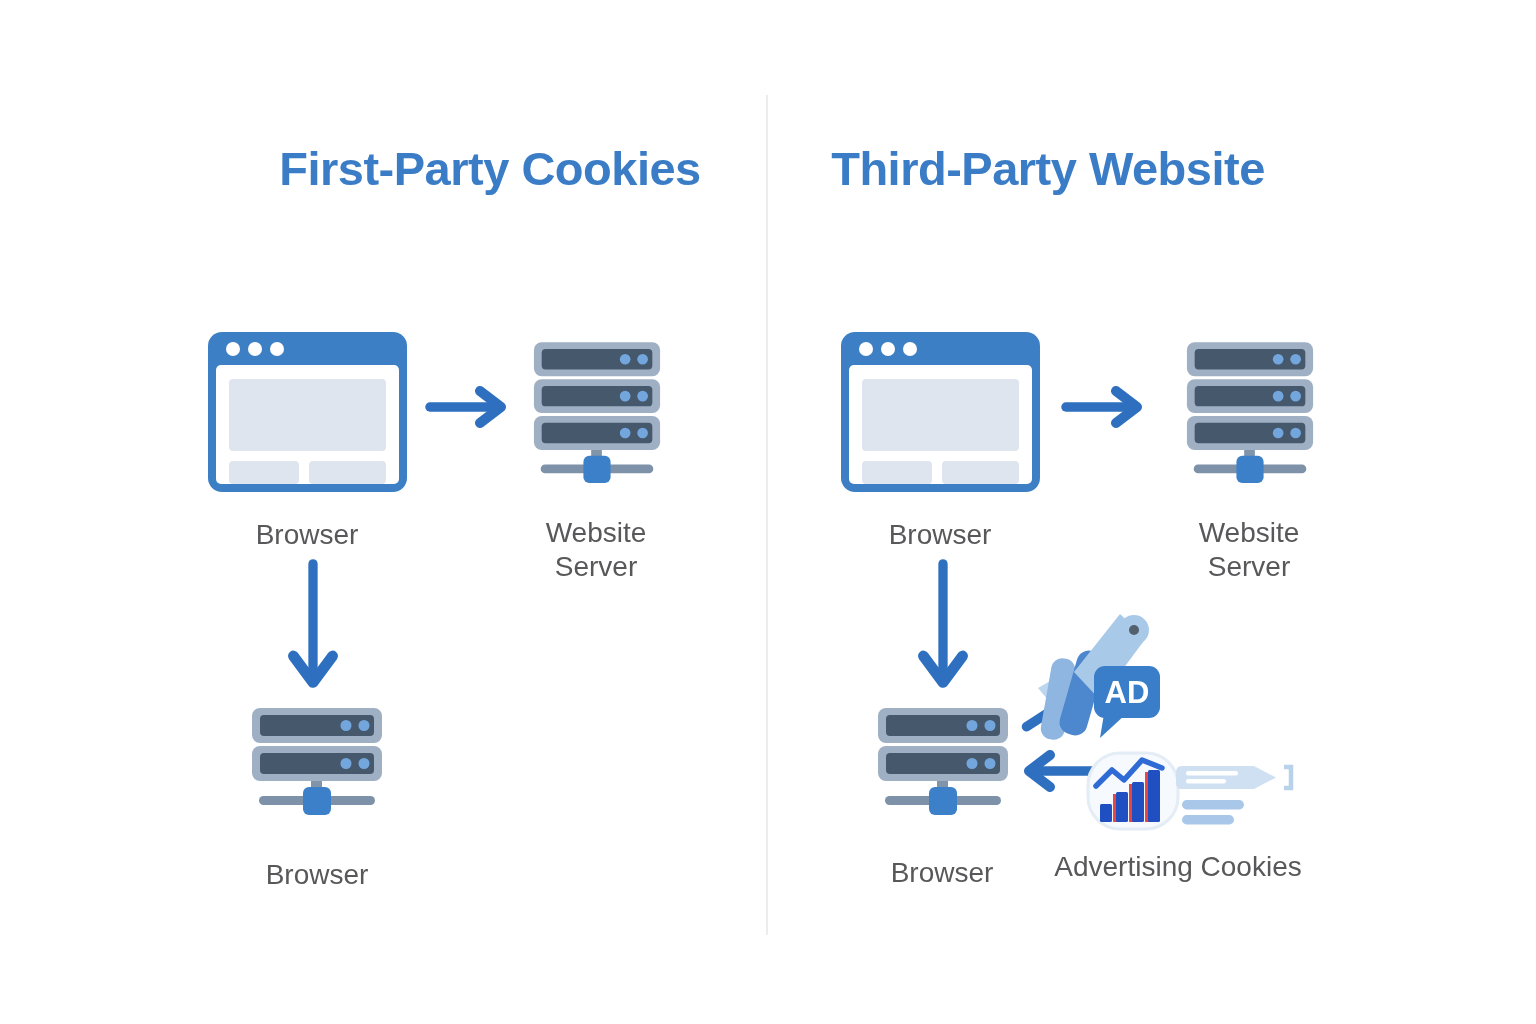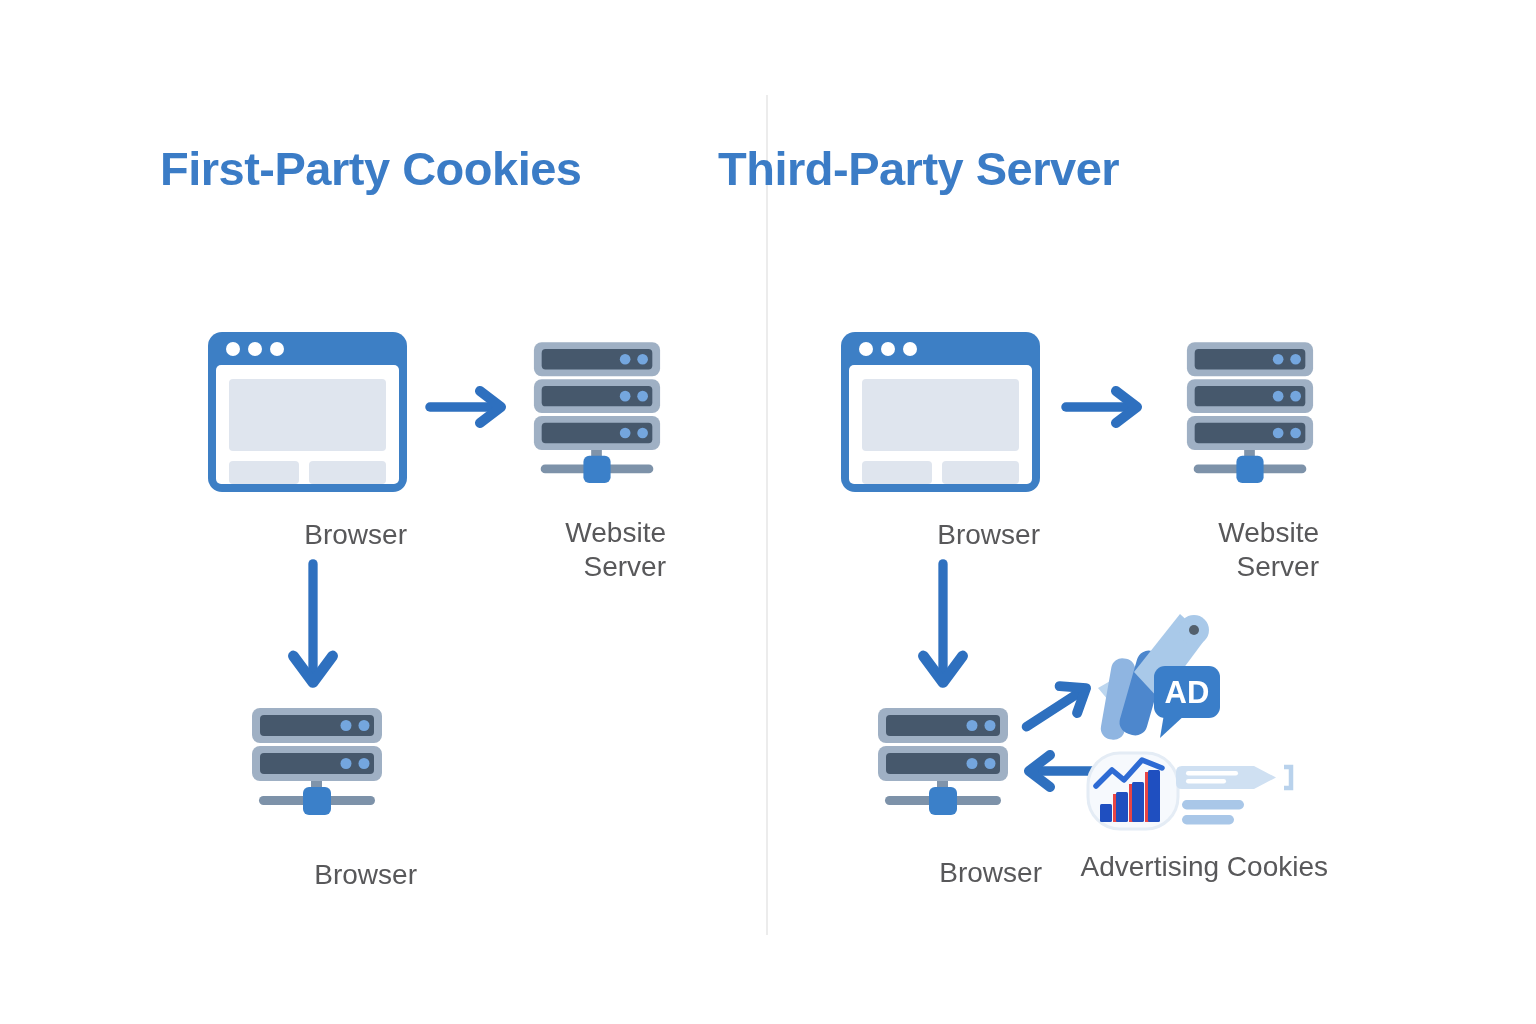--- a/index.html
+++ b/index.html
@@ -3,48 +3,48 @@
 <meta charset="utf-8">
 <style>
   html,body{margin:0;padding:0;background:#ffffff;}
   .canvas{
     position:relative;width:1536px;height:1024px;background:#ffffff;
     overflow:hidden;font-family:"Liberation Sans",sans-serif;
   }
   .abs{position:absolute;}
   .divider{left:766px;top:95px;width:2px;height:840px;background:#ececec;}
   .title{
-    font-size:47px;font-weight:700;color:#3b7cc6;text-align:left;
+    font-size:47px;font-weight:700;color:#3b7cc6;text-align:center;
     letter-spacing:-0.5px;width:660px;
   }
   .title-left{left:160px;top:110px;}
   .title-right{left:718px;top:110px;}
   .lbl{
-    font-size:28px;color:#58585a;text-align:right;line-height:34px;
+    font-size:28px;color:#58585a;text-align:center;line-height:34px;
   }
   .lbl-browser-l{left:207px;top:518px;width:200px;}
   .lbl-webserver-l{left:526px;top:516px;width:140px;}
   .lbl-browser2-l{left:217px;top:858px;width:200px;}
   .lbl-browser-r{left:840px;top:518px;width:200px;}
   .lbl-webserver-r{left:1179px;top:516px;width:140px;}
   .lbl-browser2-r{left:842px;top:856px;width:200px;}
   .lbl-adserver{left:1028px;top:850px;width:300px;}
   .browser-l{left:205px;top:329px;width:205px;height:166px;}
   .browser-r{left:838px;top:329px;width:205px;height:166px;}
   .server3-l{left:531px;top:342px;width:132px;height:150px;}
   .server3-r{left:1184px;top:342px;width:132px;height:150px;}
   .server2-l{left:247px;top:708px;width:140px;height:116px;}
   .server2-r{left:873px;top:708px;width:140px;height:116px;}
   .arrow-r-l{left:424px;top:384px;width:92px;height:46px;}
   .arrow-r-r{left:1060px;top:384px;width:92px;height:46px;}
   .arrow-d-l{left:281px;top:558px;width:64px;height:145px;}
   .arrow-d-r{left:911px;top:558px;width:64px;height:145px;}
   .arrow-diag{left:1014px;top:682px;width:92px;height:46px;transform:rotate(-33deg);}
   .arrow-left{left:1014px;top:748px;width:92px;height:46px;transform:scaleX(-1);}
-  .ad-icon{left:1096px;top:608px;width:130px;height:142px;}
+  .ad-icon{left:1036px;top:608px;width:130px;height:142px;}
   .analytics-icon{left:1086px;top:748px;width:96px;height:84px;}
   .doclines-icon{left:1172px;top:760px;width:124px;height:68px;}
   svg{display:block;width:100%;height:100%;}
   .ad-text{font-family:"Liberation Sans",sans-serif;font-weight:700;font-size:31px;fill:#ffffff;}
 </style>
 </head>
 <body>
 
 <svg width="0" height="0" style="position:absolute" aria-hidden="true">
   <defs>
@@ -162,21 +162,21 @@
     <div class="abs server2-l">
       <svg>
           <use href="#sym-server2"></use>
         </svg>
     </div>
 
     <div class="abs lbl lbl-browser2-l">Browser</div>
   </section>
 
   <section>
-    <h1 class="abs title title-right">Third-Party Server</h1>
+    <h1 class="abs title title-right">Third-Party Website</h1>
 
     <div class="abs browser-r">
       <svg>
           <use href="#sym-browser"></use>
         </svg>
     </div>
 
     <div class="abs arrow-r-r">
       <svg>
           <use href="#sym-arrow-right"></use>

